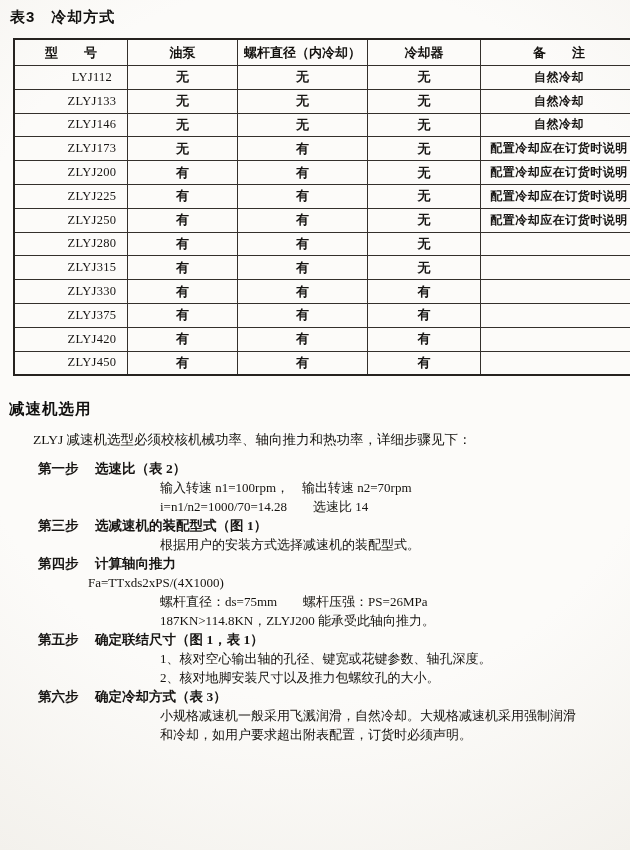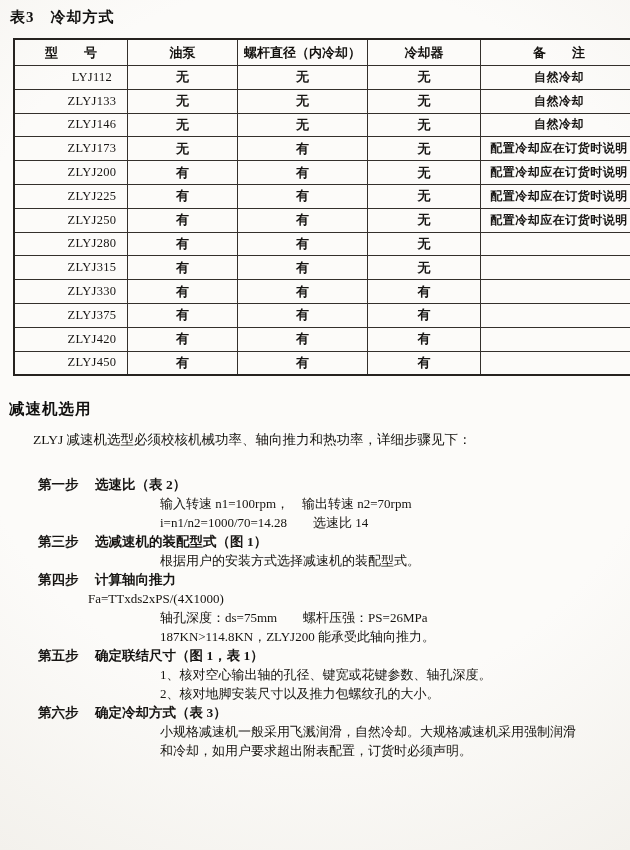--- a/index.html
+++ b/index.html
@@ -12,21 +12,21 @@
     position:relative;
     width:630px; height:850px;
     box-sizing:border-box;
     padding:6px 0 0 8px;
     background:#fbfaf7;
     background-image:radial-gradient(circle at 50% 40%, #fcfbf9 60%, #f3f1ec 100%);
     color:#171513;
     overflow:hidden;
   }
   .table-title {
-    font-family:Liberation Serif, serif;
+    font-family:Liberation Sans, sans-serif;
     font-size:15px; font-weight:bold;
     margin:2px 0 0 2px;
     letter-spacing:1px;
     color:#121110;
   }
   table.cool {
     margin:11px 0 0 5px;
     width:608px;
     border-collapse:collapse;
     table-layout:fixed;
@@ -62,21 +62,21 @@
     margin:23px 8px 0 1px;
     letter-spacing:1px;
     color:#121110;
   }
   .intro {
     margin:11px 0 0 25px;
     font-size:13.5px;
     line-height:18px;
     color:#15130f;
   }
-  #steps { margin-top:26px; }
+  #steps { margin-top:10px; }
   .step-head { display:flex; line-height:19px; }
   .step-label {
     margin-left:30px;
     width:57px;
     flex:0 0 57px;
     font-weight:bold;
     font-size:13.5px;
   }
   .step-title { font-weight:bold; font-size:13.5px; }
   .step-line { font-size:13px; line-height:19px; color:#15130f; }
@@ -214,21 +214,21 @@
           <span class="step-title">选减速机的装配型式（图 1）</span>
         </div>
         <div class="step-line indent-2">根据用户的安装方式选择减速机的装配型式。</div>
       </div>
       <div class="step">
         <div class="step-head">
           <span class="step-label">第四步</span>
           <span class="step-title">计算轴向推力</span>
         </div>
         <div class="step-line indent-1">Fa=TTxds2xPS/(4X1000)</div>
-        <div class="step-line indent-2">轴孔深度：ds=75mm　　螺杆压强：PS=26MPa</div>
+        <div class="step-line indent-2">螺杆直径：ds=75mm　　螺杆压强：PS=26MPa</div>
         <div class="step-line indent-2">187KN&gt;114.8KN，ZLYJ200 能承受此轴向推力。</div>
       </div>
       <div class="step">
         <div class="step-head">
           <span class="step-label">第五步</span>
           <span class="step-title">确定联结尺寸（图 1，表 1）</span>
         </div>
         <div class="step-line indent-2">1、核对空心输出轴的孔径、键宽或花键参数、轴孔深度。</div>
         <div class="step-line indent-2">2、核对地脚安装尺寸以及推力包螺纹孔的大小。</div>
       </div>

